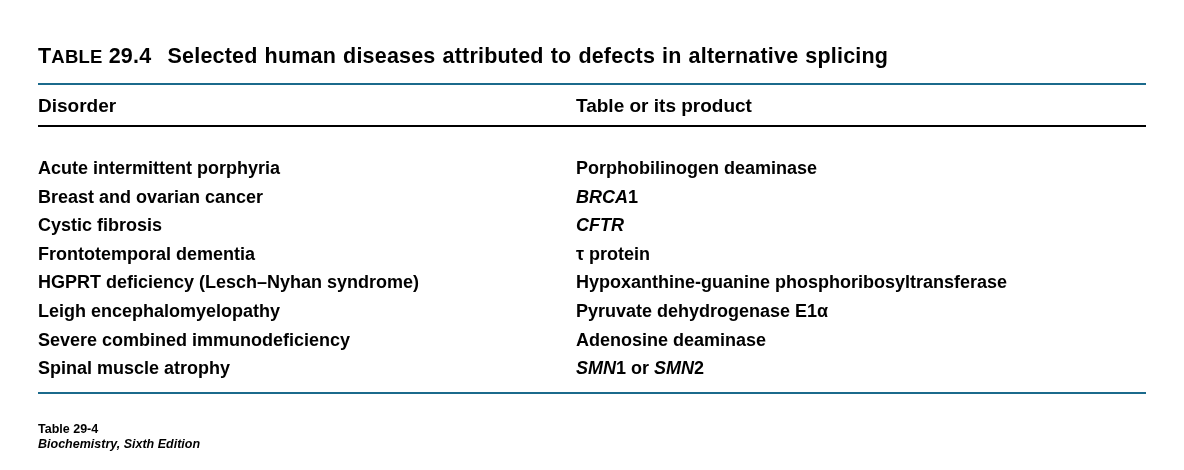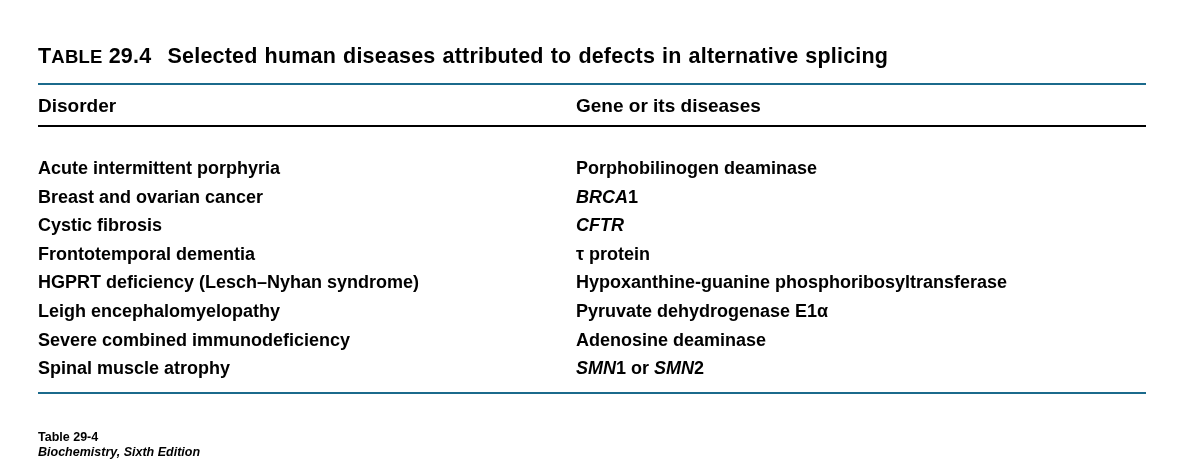--- a/index.html
+++ b/index.html
@@ -70,21 +70,21 @@
     flex: 0 0 538px;
   }
   .col-2 {
     flex: 1 1 auto;
     white-space: nowrap;
   }
   .ital {
     font-style: italic;
   }
   .caption {
-    padding-top: 36px;
+    padding-top: 28px;
     font-size: 12.5px;
     font-weight: bold;
     line-height: 15px;
   }
   .caption .cap2 {
     font-style: italic;
   }
 </style>
 </head>
 <body>
@@ -94,21 +94,21 @@
   <div class="table-title">
     <span class="tbl-word"><span style="font-size:21.5px">T</span><span>ABLE</span></span>
     <span class="tbl-num">29.4</span>
     <span class="title-words"><span class="w">Selected</span><span class="w">human</span><span class="w">diseases</span><span class="w">attributed</span><span class="w">to</span><span class="w">defects</span><span class="w">in</span><span class="w">alternative</span><span class="w">splicing</span></span>
   </div>
 
   <div class="rule-top"></div>
 
   <div class="thead">
     <div class="col-1">Disorder</div>
-    <div class="col-2">Gene or its diseases</div>
+    <div class="col-2">Table or its product</div>
   </div>
 
   <div class="rule-header"></div>
 
   <div class="tbody">
       <div class="trow">
         <div class="col-1">Acute intermittent porphyria</div>
         <div class="col-2"><span>Porphobilinogen deaminase</span></div>
       </div>
       <div class="trow">

